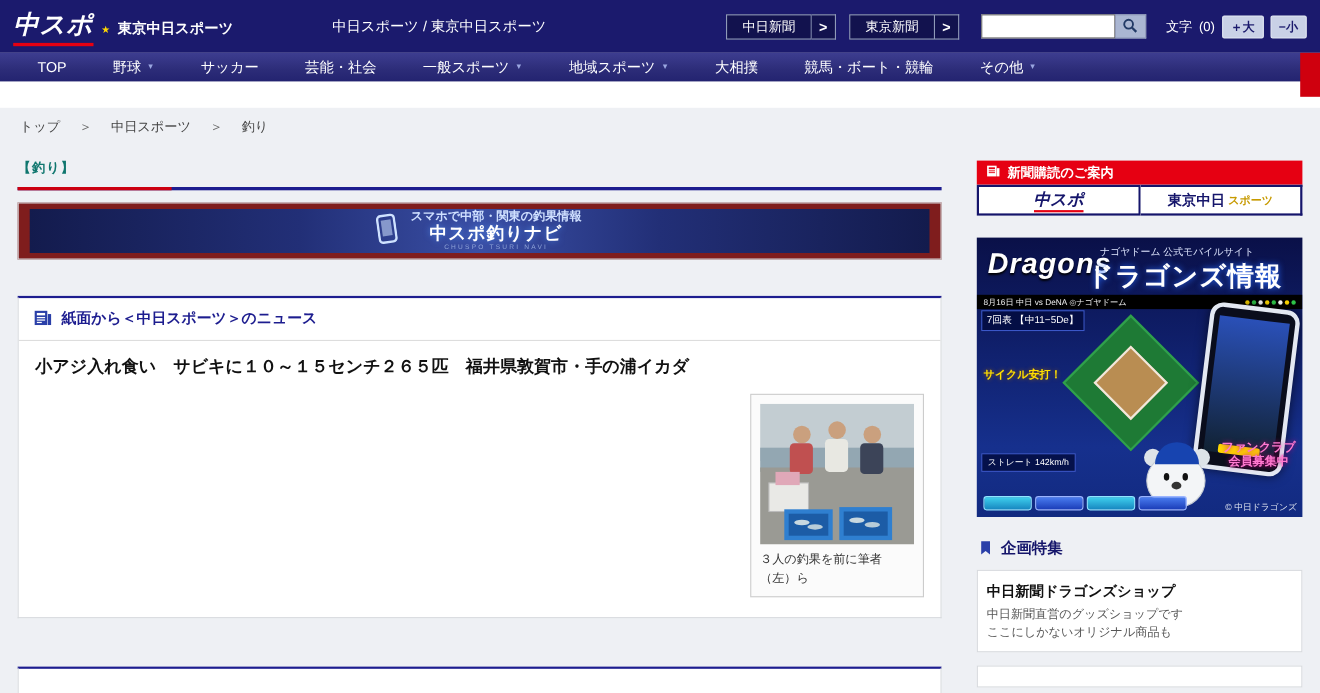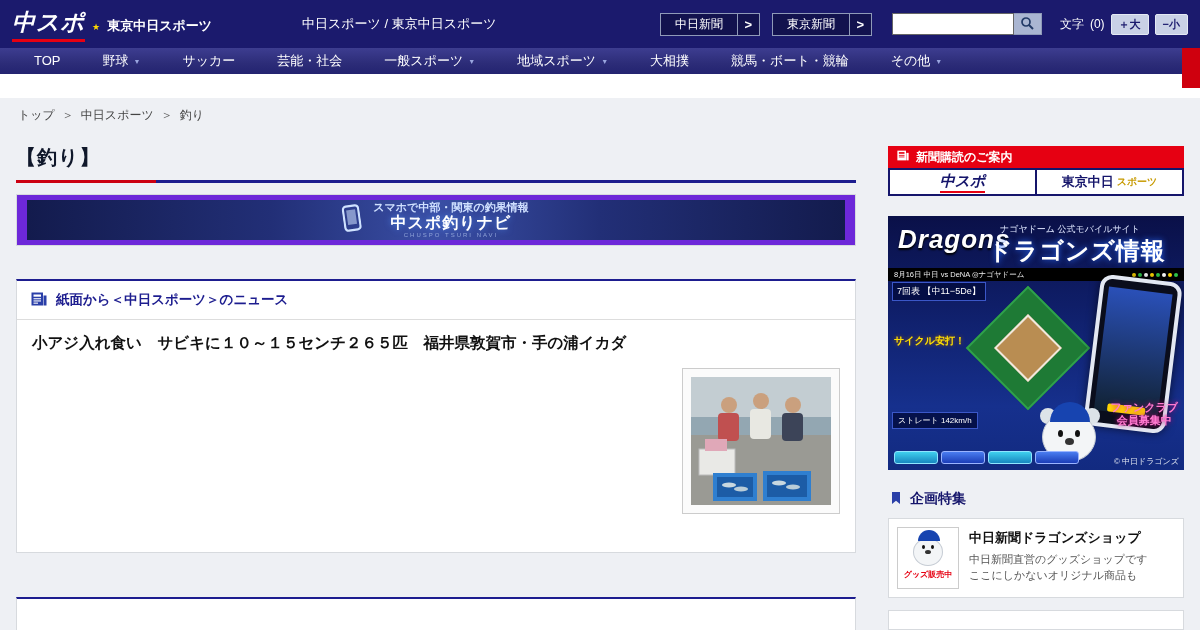--- a/index.html
+++ b/index.html
@@ -27,34 +27,34 @@
 
 .nav{height:26px;background:linear-gradient(180deg,#3d3d90 0%,#2c2c78 60%,#232370 100%);display:flex;align-items:center;position:relative}
 .nav-item{color:#fff;font-size:13px;padding:0 21px;height:40px;line-height:40px;display:flex;align-items:center;gap:5px;cursor:pointer;white-space:nowrap}
 .nav-item:first-child{padding-left:34px}
 .nav-chev{font-size:7px;color:#9aa6e0;margin-top:2px}
 .nav-red{position:absolute;right:0;top:0;width:18px;height:40px;background:#cf000e}
 
 .white-gap{height:24px;background:#fff}
 
 
-.breadcrumb{padding:9px 18px 6px;font-size:12px;color:#444;display:flex;gap:7px;align-items:center}
+.breadcrumb{padding:9px 18px 6px;font-size:12px;color:#444;display:flex;gap:17px;align-items:center}
 .breadcrumb .crumb{cursor:pointer}
 .breadcrumb .sep{color:#666}
 
 
 .layout{display:flex;padding:0 16px;gap:32px;align-items:flex-start}
 main{width:840px}
 aside{width:296px}
 
 
-.page-title{color:#0f172a;font-size:20px;font-weight:bold;margin:14px 0 9px;letter-spacing:1px}
+.page-title{color:#0f766e;font-size:12px;font-weight:bold;margin:14px 0 9px;letter-spacing:1px}
 .title-rule{height:3px;background:#1d1d8f;position:relative}
 .title-rule::before{content:"";position:absolute;left:0;top:0;width:140px;height:3px;background:#cc0011}
-.banner-box{margin-top:11px;background:#6d28d9;border:1px solid #d7dade;padding:5px 10px;cursor:pointer}
+.banner-box{margin-top:11px;background:#7f1d1d;border:1px solid #d7dade;padding:5px 10px;cursor:pointer}
 .banner{height:40px;background:linear-gradient(90deg,#131b4d 0%,#222f77 30%,#3a4fa5 50%,#222f77 70%,#131b4d 100%);display:flex;align-items:center;justify-content:center;gap:12px}
 .banner .phone{transform:rotate(-8deg)}
 .banner-lines{text-align:center;line-height:1.15}
 .banner-l1{color:#cfe0ff;font-size:11px;font-weight:bold}
 .banner-l2{color:#fff;font-size:16px;font-weight:bold;letter-spacing:1px;text-shadow:0 0 6px #4a7fe0}
 .banner-l3{color:#8fa3d8;font-size:6px;letter-spacing:2px}
 
 .news{margin-top:33px;background:#fff;border:1px solid #d7dade;border-top:2px solid #1d1d8f}
 .news-head{display:flex;align-items:center;gap:9px;padding:10px 14px;border-bottom:1px solid #ddd;color:#1d1d8f;font-size:13.5px;font-weight:bold}
 .news-article{padding:13px 15px 10px;min-height:232px;overflow:hidden}
@@ -261,20 +261,21 @@
           <rect x="14" y="62" width="22" height="12" fill="#e0a8b8"></rect>
           <rect x="22" y="96" width="44" height="28" fill="#2f7fd0"></rect>
               <rect x="26" y="100" width="36" height="20" fill="#1c5ca6"></rect>
           <rect x="72" y="94" width="48" height="30" fill="#2f7fd0"></rect>
               <rect x="76" y="98" width="40" height="22" fill="#1c5ca6"></rect>
           <ellipse cx="38" cy="108" rx="7" ry="2.5" fill="#c8d8e0"></ellipse>
               <ellipse cx="50" cy="112" rx="7" ry="2.5" fill="#b8ccd8"></ellipse>
           <ellipse cx="88" cy="106" rx="7" ry="2.5" fill="#c8d8e0"></ellipse>
               <ellipse cx="102" cy="110" rx="7" ry="2.5" fill="#b8ccd8"></ellipse>
         </svg>
+        <p class="photo-caption">３人の釣果を前に筆者（左）ら</p>
       </div>
     </article>
   </section>
 
   <section class="pr">
     
   </section>
 </main>
 
 <aside>
@@ -358,30 +359,20 @@
   <div class="feature-head">
     <span>
       <svg width="12" height="14" viewBox="0 0 12 14">
             <path d="M2 1 h8 v12 l-4 -3.2 L2 13 Z" fill="#2a3fa8"></path>
           </svg>
     </span>
     <span>企画特集</span>
   </div>
 
   <div class="shop-box">
-    <div class="shop-thumb">
-      <span class="mini-mascot">
-        <span class="mm-face"></span>
-            <span class="mm-cap"></span>
-        <span class="mm-eye l"></span>
-            <span class="mm-eye r"></span>
-            <span class="mm-nose"></span>
-      </span>
-      <span class="shop-badge">グッズ販売中</span>
-    </div>
     <div class="shop-texts">
       <div class="shop-title">中日新聞ドラゴンズショップ</div>
       <div class="shop-desc">中日新聞直営のグッズショップです</div>
       <div class="shop-desc">ここにしかないオリジナル商品も</div>
     </div>
   </div>
 
   <div class="npb">
     
     

